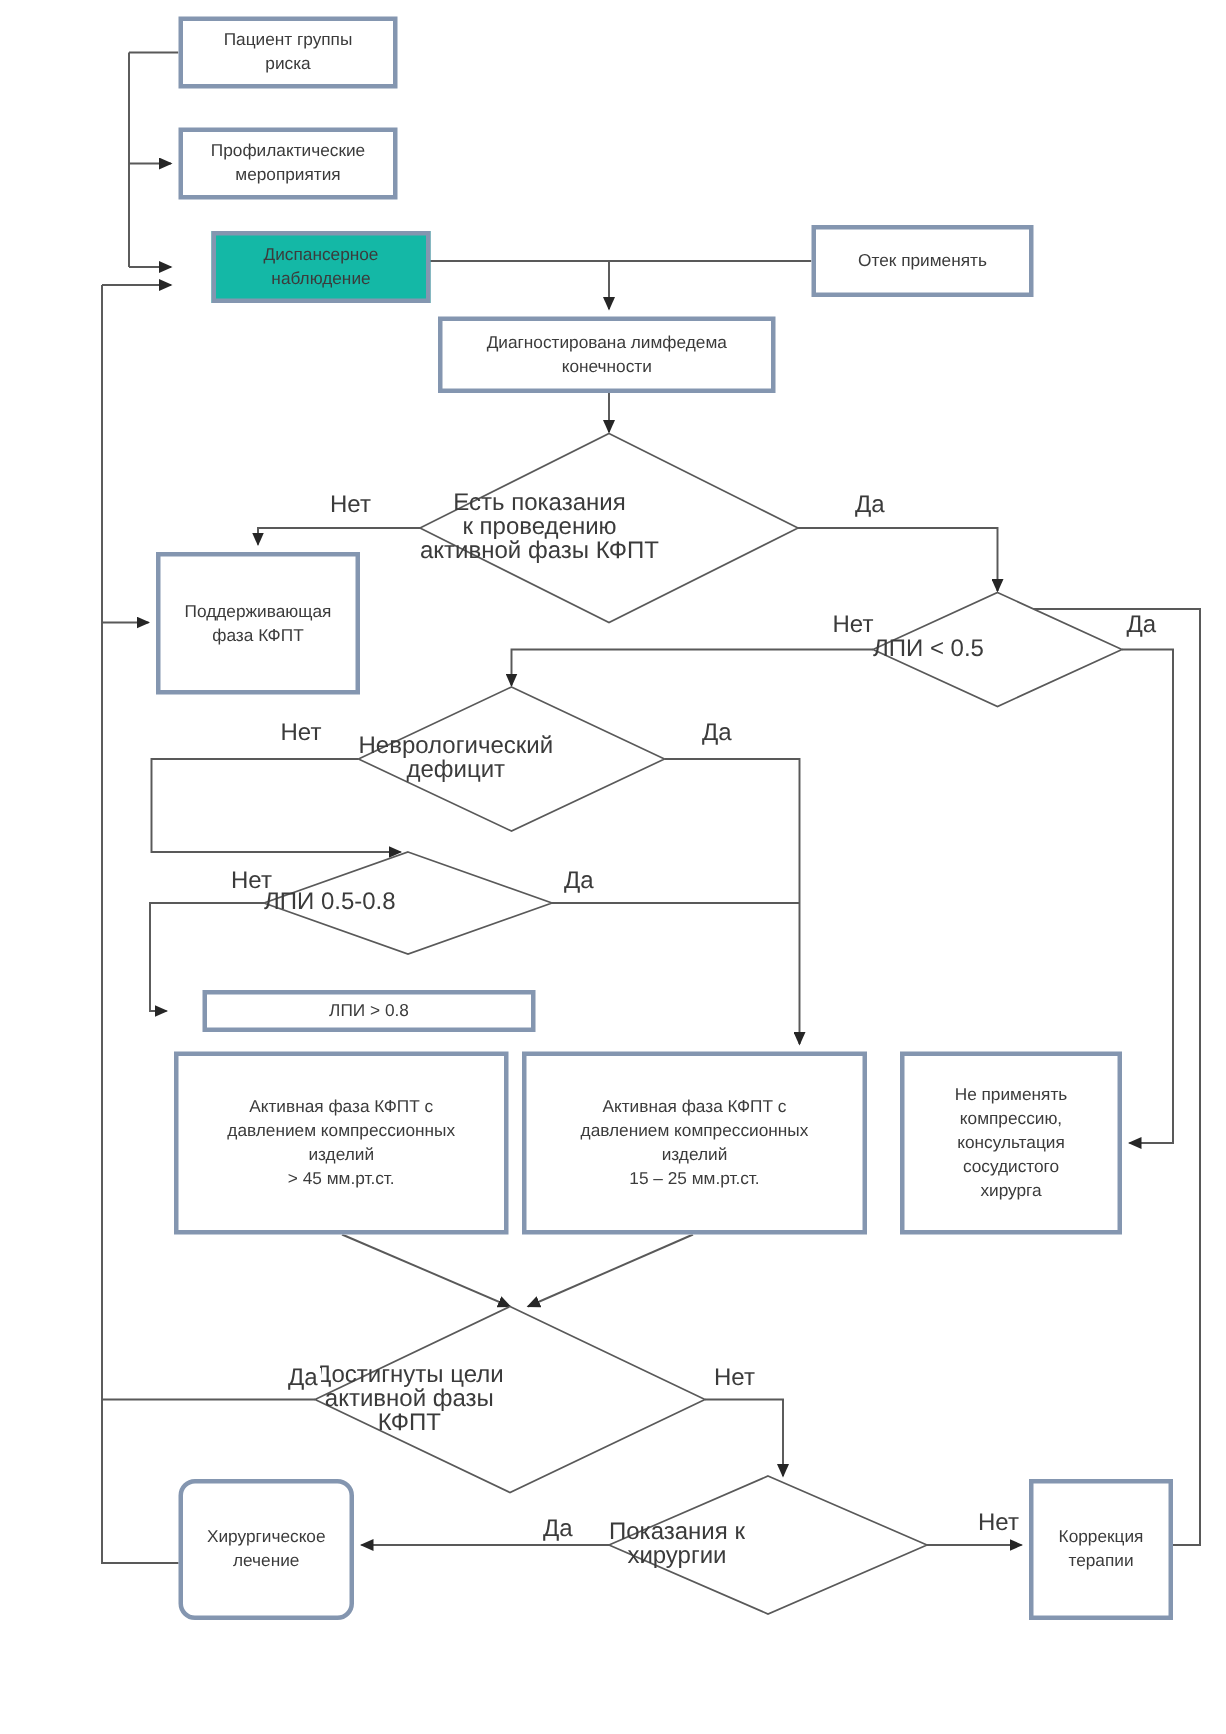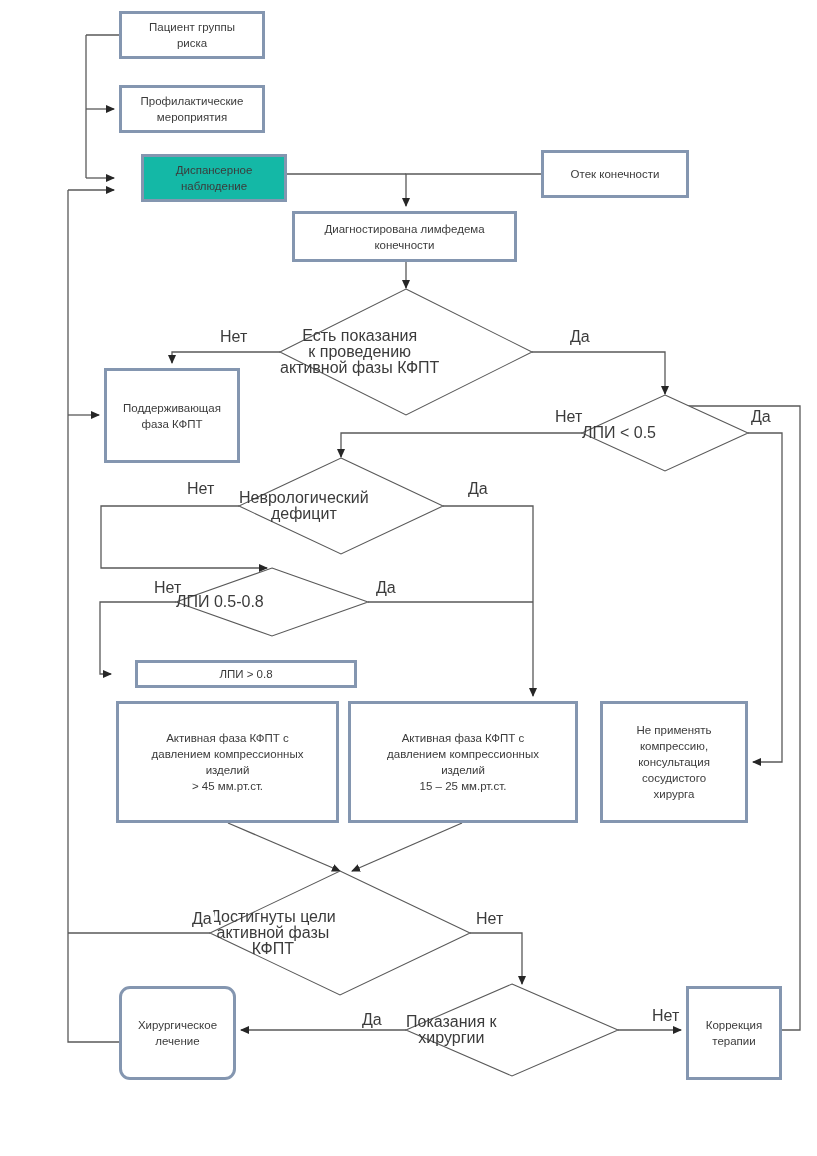--- a/index.html
+++ b/index.html
@@ -78,21 +78,21 @@
       </div>
       <div class="node-box" style="left: 119px; top: 85px; width: 146px; height: 48px; border-color: rgb(132, 150, 176); background: rgb(255, 255, 255); color: rgb(59, 59, 59);">
         <span class="nb-text">Профилактические
 мероприятия</span>
       </div>
       <div class="node-box" style="left: 113px; top: 154px; width: 146px; height: 48px; border-color: rgb(132, 150, 176); background: #14b8a6; color: rgb(59, 59, 59); margin-left: 28px;">
         <span class="nb-text">Диспансерное
 наблюдение</span>
       </div>
       <div class="node-box" style="left: 541px; top: 150px; width: 148px; height: 48px; border-color: rgb(132, 150, 176); background: rgb(255, 255, 255); color: rgb(59, 59, 59);">
-        <span class="nb-text">Отек конечности</span>
+        <span class="nb-text">Отек применять</span>
       </div>
       <div class="node-box" style="left: 292px; top: 211px; width: 225px; height: 51px; border-color: rgb(132, 150, 176); background: rgb(255, 255, 255); color: rgb(59, 59, 59);">
         <span class="nb-text">Диагностирована лимфедема
 конечности</span>
       </div>
       <div class="node-box" style="left: 104px; top: 368px; width: 136px; height: 95px; border-color: rgb(132, 150, 176); background: rgb(255, 255, 255); color: rgb(59, 59, 59);">
         <span class="nb-text">Поддерживающая
 фаза КФПТ</span>
       </div>
       <div class="node-box" style="left: 116px; top: 660px; width: 222px; height: 28px; border-color: rgb(132, 150, 176); background: rgb(255, 255, 255); color: rgb(59, 59, 59); margin-left: 19px;">

